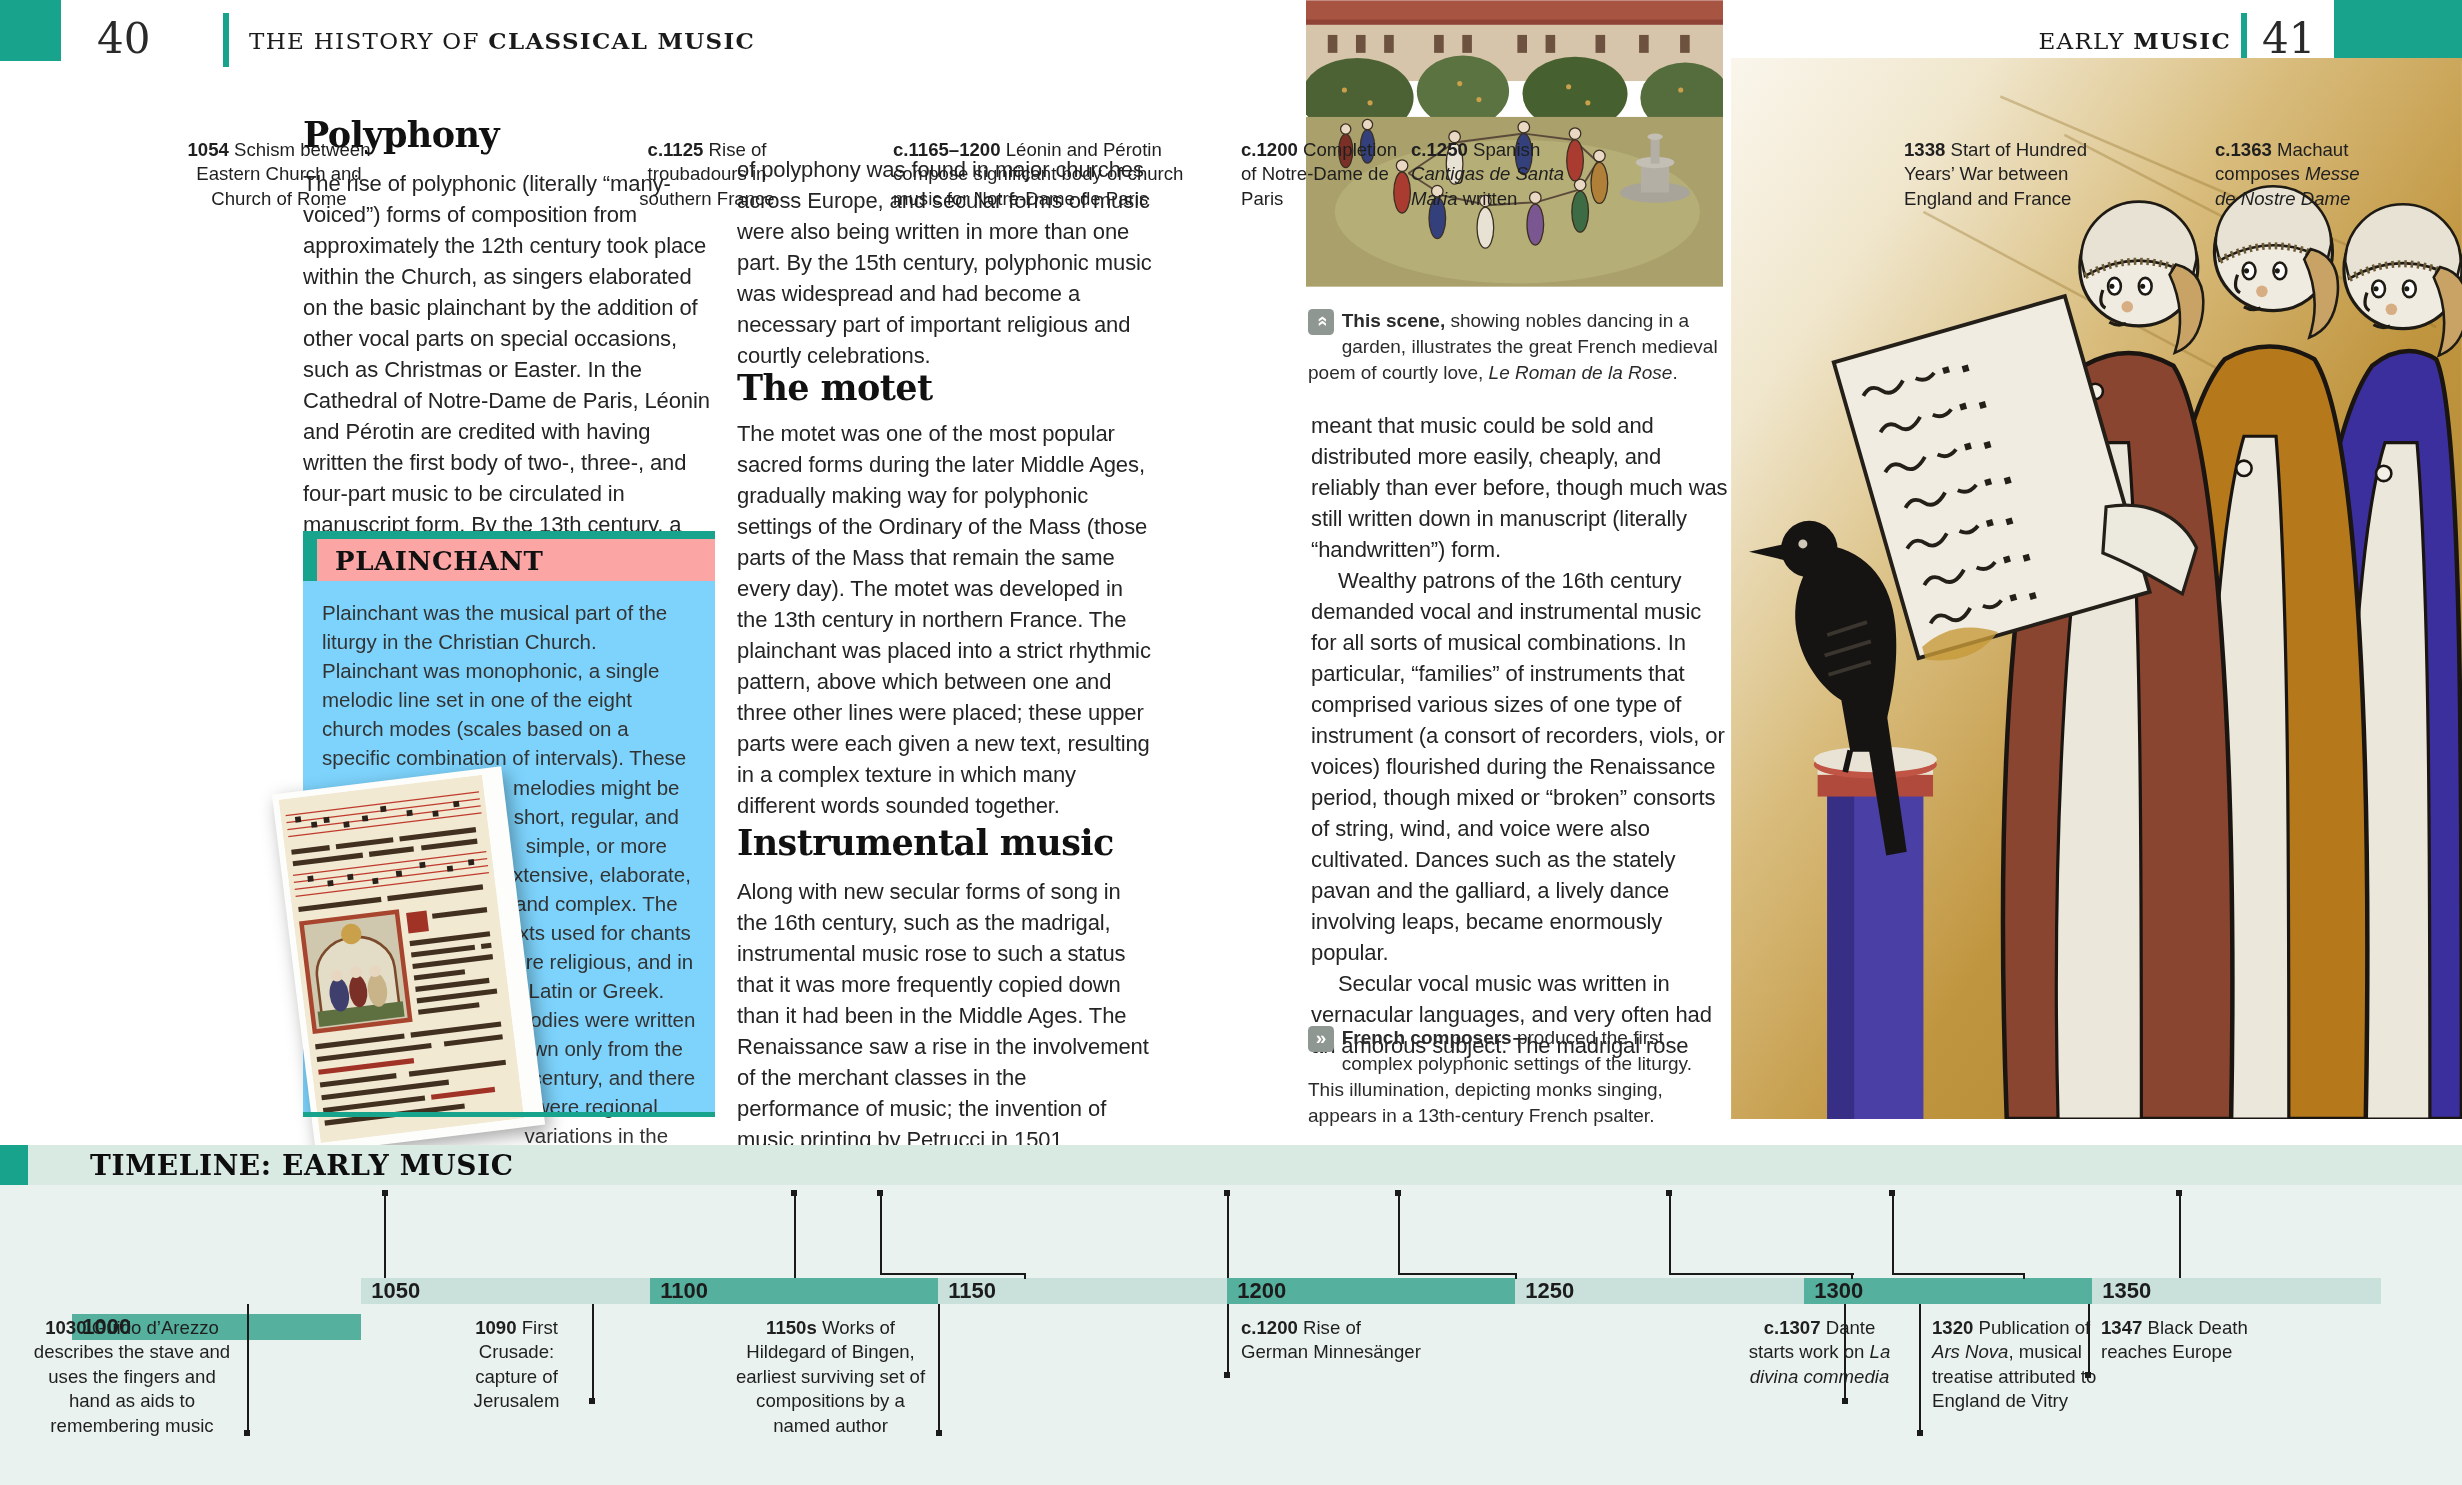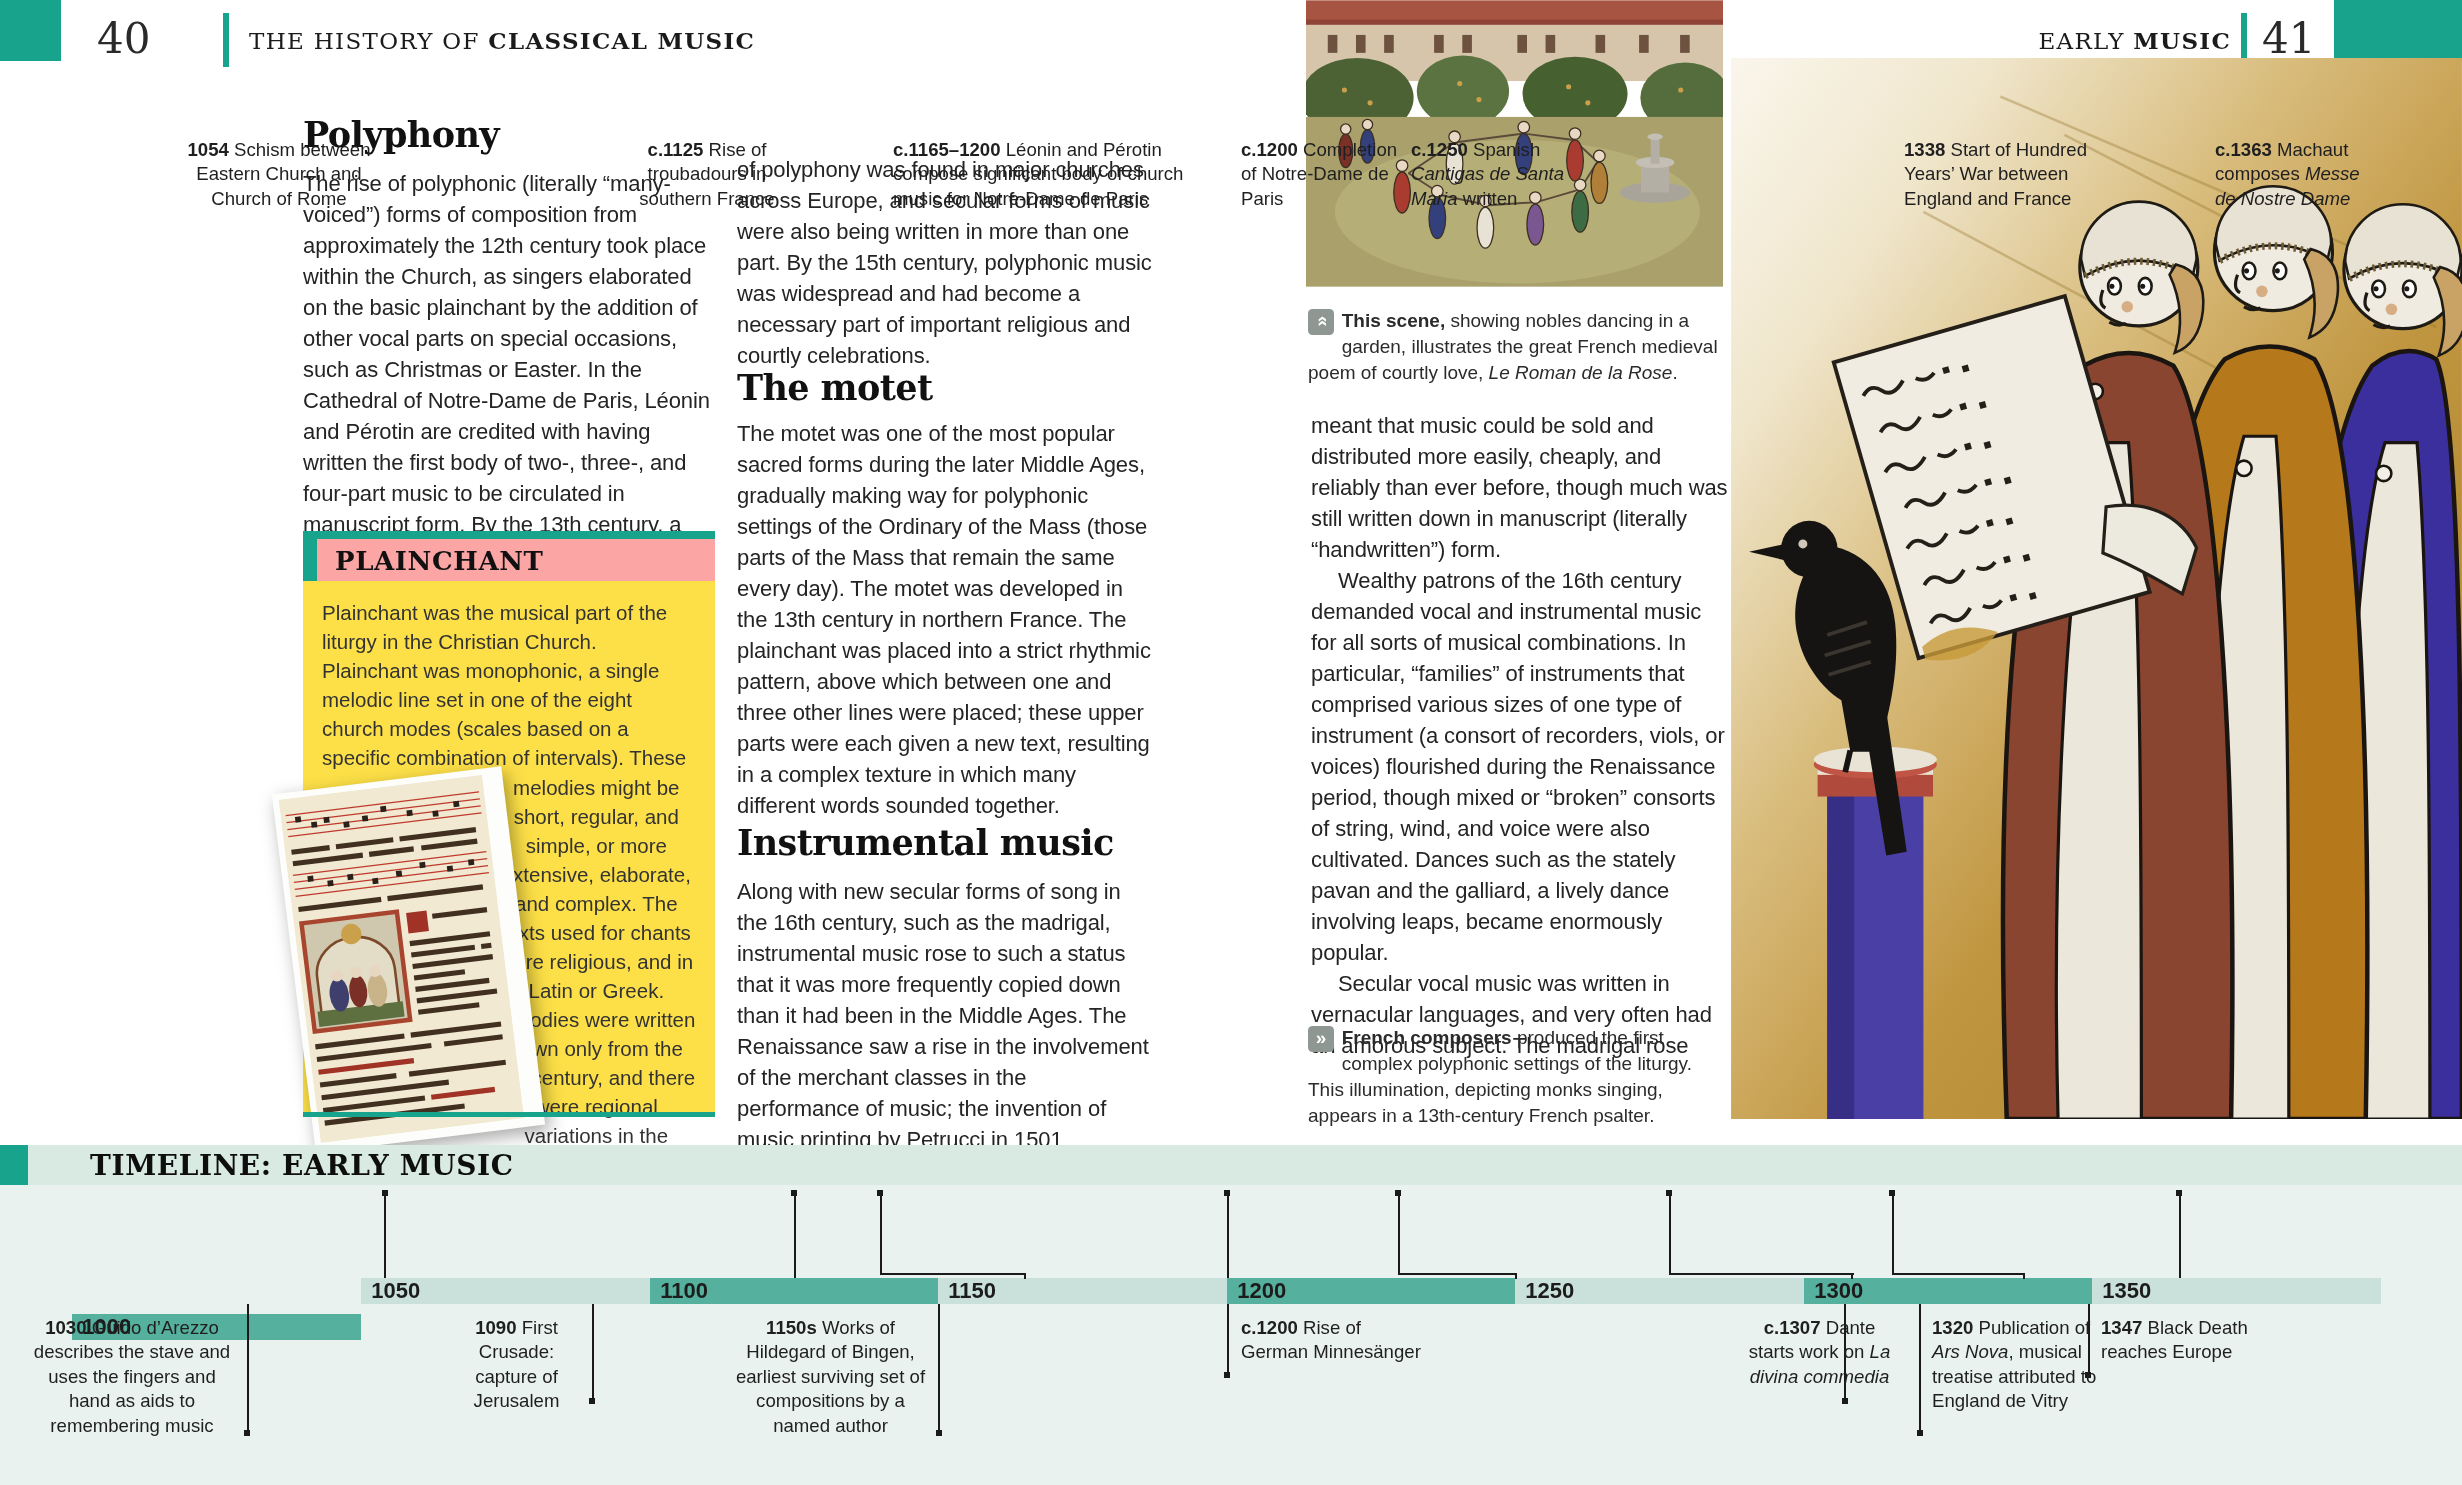--- a/index.html
+++ b/index.html
@@ -24,21 +24,21 @@
   .capicon{float:left;width:26px;height:26px;margin:1.3px 7.7px 0 0;background:#8f9793;color:#fff;
            border-radius:4.5px;text-align:center;font-weight:700;font-size:19px;line-height:24.4px;}
   .capicon.up span{display:inline-block;transform:rotate(-90deg);}
   
   #pc-box{left:303px;top:531px;width:412px;height:586px;}
   #pc-top{position:absolute;left:0;top:0;width:100%;height:7.7px;background:#17a38c;}
   #pc-notch{position:absolute;left:0;top:7.7px;width:14px;height:50px;background:#17a38c;border-radius:0 0 0 5.1px;}
   #pc-head{position:absolute;left:14px;top:7.7px;right:0;height:42px;background:#fca5a5;}
   #pc-title{font-family:"DejaVu Serif",serif;font-weight:700;font-size:26px;letter-spacing:0.6px;color:#111;
             padding:7.7px 0 0 18px;}
-  #pc-body{position:absolute;left:0;top:50px;right:0;bottom:5.1px;background:#fde047;padding:16.7px 19px 0 19px;box-sizing:border-box;}
+  #pc-body{position:absolute;left:0;top:50px;right:0;bottom:5.1px;background:#7dd3fc;padding:16.7px 19px 0 19px;box-sizing:border-box;}
   #pc-bot{position:absolute;left:0;bottom:0;width:100%;height:5.1px;background:#17a38c;}
   .pc-text{font-size:20.5px;line-height:29px;color:#333;}
   #pc-row{display:flex;margin-top:1.3px;}
   #pc-ms{flex:none;width:199px;margin-left:-24.4px;position:relative;}
   .ms-wrap{position:absolute;left:-5.1px;top:6.4px;width:218px;background:#fdfdfb;padding:6.4px;
            box-shadow:3.8px 6.4px 18px rgba(0,0,0,.35);transform:rotate(-7deg);}
   #pc-cap{margin:16.7px 0 0 110px;width:280px;}
   
   figure{margin:0;}
   

